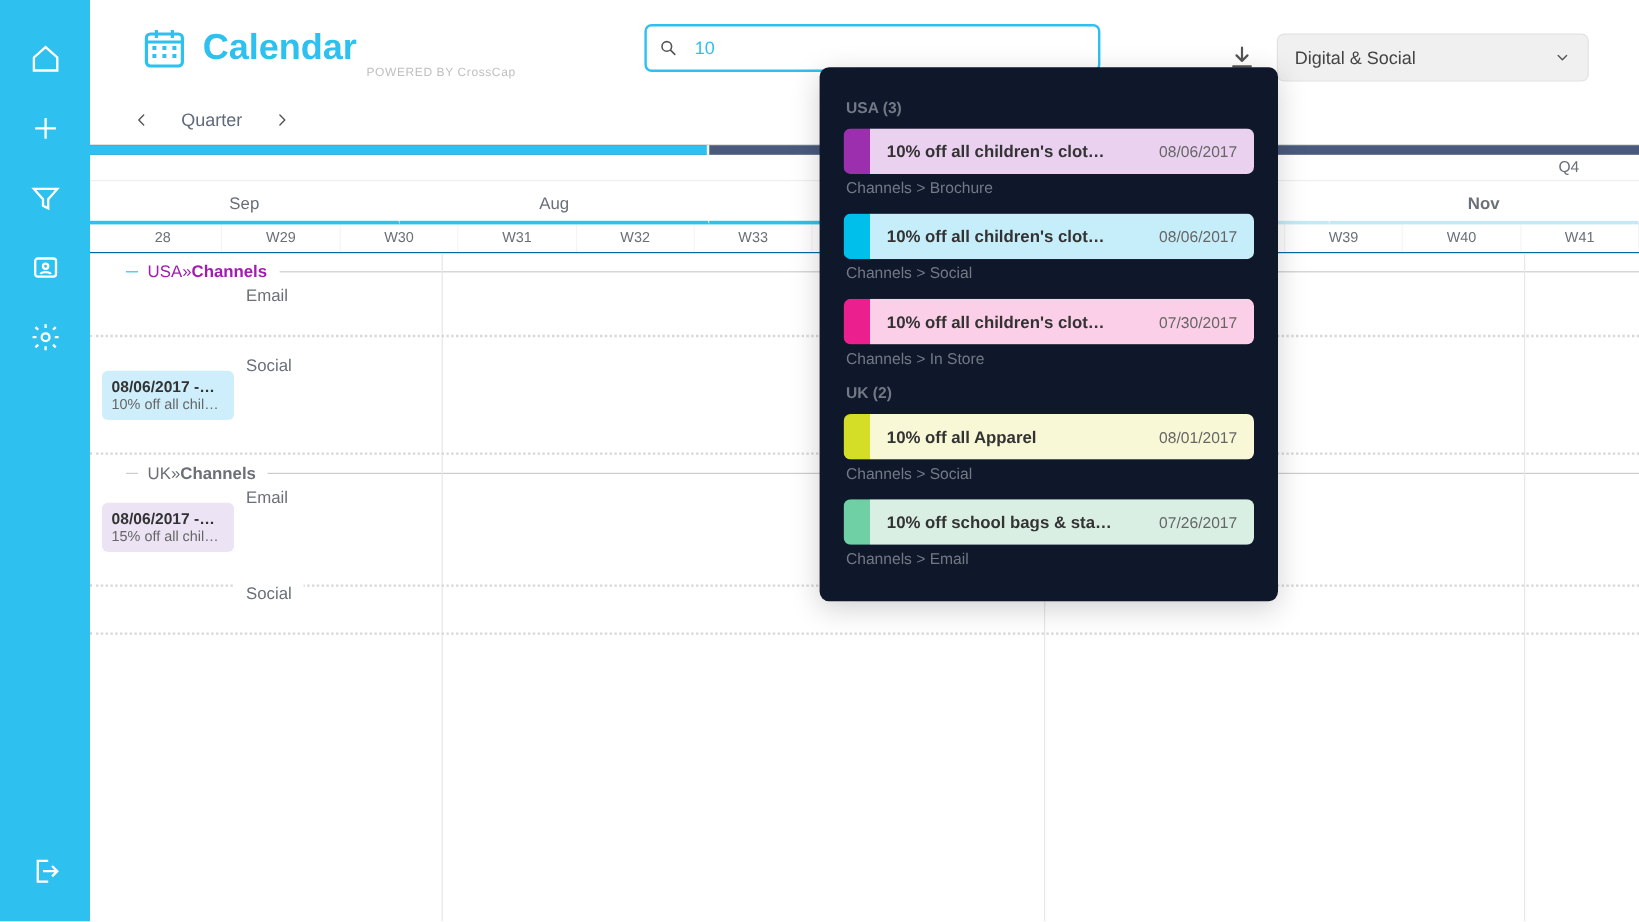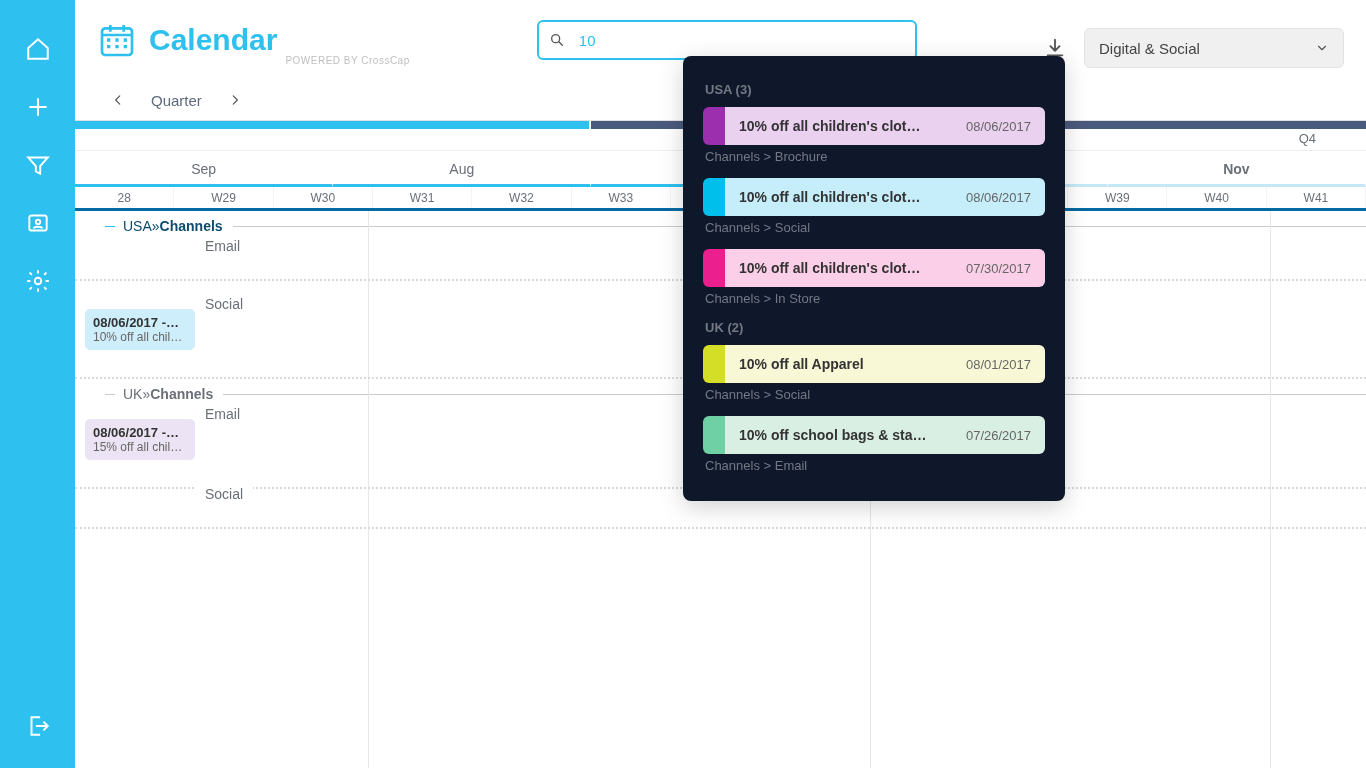--- a/index.html
+++ b/index.html
@@ -9,21 +9,21 @@
   
   .sidebar { width: 75px; height: 100%; background: #2ec0ee; display: flex; flex-direction: column; align-items: center; padding-top: 35px; }
   .sidebar .icon { width: 28px; height: 28px; margin-bottom: 30px; cursor: pointer; display:flex; align-items:center; justify-content:center; }
   .sidebar .spacer { flex: 1; }
   .sidebar svg { stroke: #ffffff; fill: none; stroke-width: 1.8; }
 
   
   .main { flex: 1; height: 100%; display: flex; flex-direction: column; position: relative; }
 
   
-  .header { display: flex; align-items: center; height: 80px; padding: 0 22px; }
+  .header { display: flex; align-items: center; height: 80px; padding: 0 42px; }
   .header-left { display: flex; align-items: center; }
   .logo { width: 40px; height: 40px; margin-right: 12px; }
   .title { color: #2ec0ee; font-size: 30px; font-weight: bold; margin-right: 8px; }
   .subtitle { color: #bfbfbf; font-size: 10px; letter-spacing: .5px; margin-top: 40px; }
 
   .header-center { flex: 1; display: flex; justify-content: center; position: relative; }
   .search-wrap { position: relative; width: 380px; }
   .search-wrap svg { position: absolute; left: 12px; top: 50%; transform: translateY(-50%); stroke:#9ec9da; }
   .search-input { width: 100%; height: 40px; border: 2px solid #2ec0ee; border-radius: 6px; padding: 0 14px 0 40px; font-size: 15px; color:#2ec0ee; outline: none; }
   ::placeholder { color:#2ec0ee; }
@@ -39,34 +39,34 @@
 
   
   .timeline { border-top: 1px solid #e0e0e0; }
   .scrub { height: 8px; background: #4a5a7d; position: relative; }
   .scrub .marker { position: absolute; top:0; height:100%; background:#2ec0ee; width:40%; left:0; border-right:2px solid #fff; }
   .quarter-row { height: 22px; position: relative; border-bottom:1px solid #eee; }
   .q-label { position:absolute; right:50px; top:2px; font-size:13px; color:#6a6f78; }
   .months-row { height: 36px; position: relative; display:flex; }
   .month { flex:1; border-right:1px solid #fff; text-align:center; font-size:14px; color:#6a6f78; padding-top:10px; border-bottom:3px solid #2ec0ee; }
   .month.dim { border-bottom-color:#c6e8f6;font-weight:bold; }
-  .weeks-row { height: 24px; display:flex; border-bottom:3px solid #0369a1; }
+  .weeks-row { height: 24px; display:flex; border-bottom:1px solid #0369a1;padding-left:12px; }
   .week { flex:1; text-align:center; font-size:12px; color:#6a6f78; padding-top:4px; border-right:1px solid #f4f4f4; }
 
   
   .lanes { flex:1; overflow:hidden; position:relative; }
   .vline { position:absolute; top:0; bottom:0; width:1px; background:#e7e7e7; }
   .vline.v1{left:293px;} .vline.v2{left:795px;} .vline.v3{left:1195px;}
 
   .group-header { height: 30px; display:flex; align-items:center; padding-left:30px; font-size:14px; }
   .group-header .line { height:1px; background:#2ec0ee; flex:0 0 10px; margin-right:8px; }
   .group-header .tail { height:1px; background:#ccc; flex:1; margin-left:10px; }
   .group-header.blue .line { background:#2ec0ee; }
   .group-header.grey .line { background:#ccc; }
-  .group-header .g1 { color:#0c4a6e; }
+  .group-header .g1 { color:#a21caf; }
   .group-header .g2 { color:#6a6f78; }
   .group-header .bold { font-weight:bold; }
 
   .lane { border-bottom: 2px dotted #d8d8d8; position:relative; padding-left:185px; height:40px; }
   .lane-label { position:absolute; left:120px; top:-3px; background:#fff; padding:0 10px; color:#6a6f78; font-size:14px; }
   .lane-tall { height:80px; }
 
   .event { position:absolute; left:10px; top:10px; width:110px; border-radius:5px; padding:6px 8px; font-size:12px; color:#444; }
   .event .e-date { font-size:13px; color:#333; font-weight:600; white-space:nowrap; overflow:hidden; text-overflow:ellipsis; }
   .event .e-title { font-size:12px; color:#666; white-space:nowrap; overflow:hidden; text-overflow:ellipsis; }

